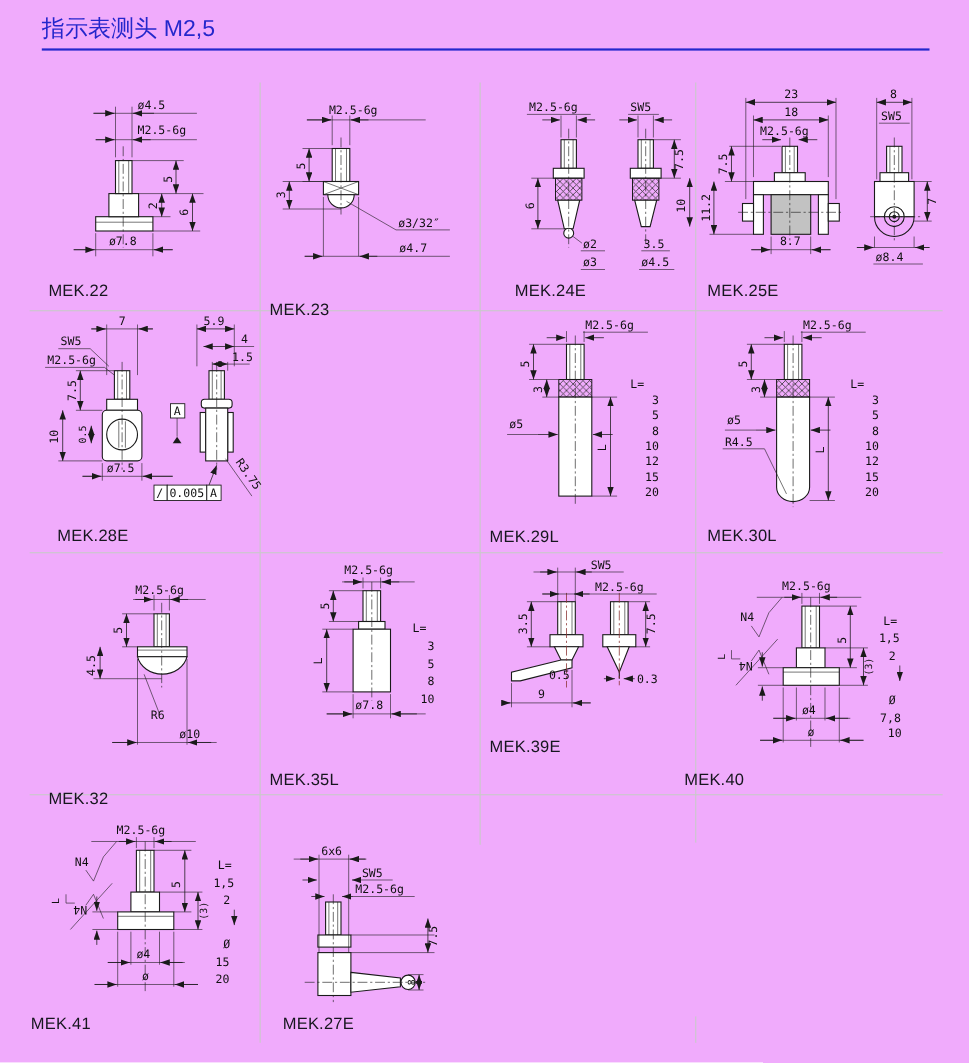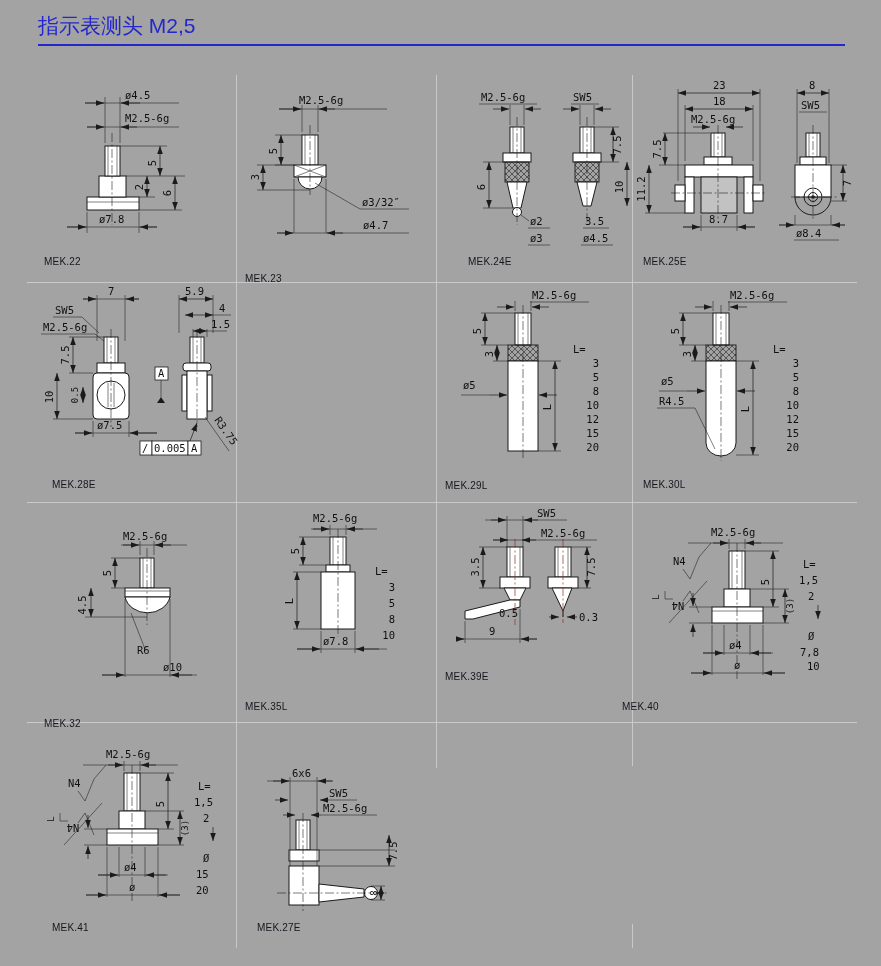--- a/index.html
+++ b/index.html
@@ -1,23 +1,23 @@
 <!DOCTYPE html>
 <html><head>
 <meta charset="utf-8">
 <style>
   html,body{margin:0;padding:0;background:#fff;}
-  #page{position:relative;width:881px;height:966px;background:#a3a3a3;overflow:hidden;
+  #page{position:relative;width:881px;height:966px;background:#f0abfc;overflow:hidden;
         font-family:"Liberation Sans",sans-serif;}
   .title{position:absolute;left:38px;top:12px;font-size:21px;color:#2427cc;
          font-family:"Liberation Sans",sans-serif;}
   .rule{position:absolute;left:38px;top:44px;width:807px;height:2px;background:#2427cc;}
   .vline{position:absolute;width:1px;background:#c9c9c9;}
   .hline{position:absolute;height:1px;background:#c9c9c9;}
-  .plabel{position:absolute;font-size:10px;color:#16161e;letter-spacing:.2px;}
+  .plabel{position:absolute;font-size:15px;color:#16161e;letter-spacing:.2px;}
   svg.draw{position:absolute;overflow:visible;}
   svg text{font-family:"DejaVu Sans Mono",monospace;font-size:10.5px;fill:#101010;}
   svg text.sm{font-size:9px;}
   .o{fill:#fff;stroke:#1a1a1a;stroke-width:1;}
   .ln{fill:none;stroke:#1a1a1a;stroke-width:1;}
   .gr{fill:#c2c2c2;stroke:#1a1a1a;stroke-width:1;}
   .t{stroke:#1a1a1a;stroke-width:.55;fill:none;}
   .d{stroke:#1a1a1a;stroke-width:.7;fill:none;marker-start:url(#a);marker-end:url(#a);}
   .d1{stroke:#1a1a1a;stroke-width:.7;fill:none;marker-end:url(#a);}
   .c{stroke:#222;stroke-width:.6;fill:none;stroke-dasharray:9 2.5 2 2.5;}
@@ -666,21 +666,21 @@
         <line class="d1" x1="139" y1="152" x2="119" y2="152"></line>
       <text x="97" y="148">ø4</text>
       <line class="t" x1="80" y1="124" x2="80" y2="174"></line>
         <line class="t" x1="131" y1="124" x2="131" y2="174"></line>
       <line class="t" x1="59" y1="172" x2="153" y2="172"></line>
       <line class="d1" x1="59" y1="172" x2="79" y2="172"></line>
         <line class="d1" x1="153" y1="172" x2="132" y2="172"></line>
       <text x="102" y="168">ø</text>
     </g>
   </svg>
-  <div class="plabel" style="left:52px;top:922px">MEK.41</div>
+  <div class="plabel" style="left:28px;top:922px">MEK.41</div>
 
   <svg class="draw" style="left:237px;top:723px" width="200" height="190">
     <g>
       <rect class="o" x="59" y="97" width="14" height="30"></rect>
       <line class="t" x1="62" y1="97" x2="62" y2="127"></line>
         <line class="t" x1="70" y1="97" x2="70" y2="127"></line>
       <rect class="o" x="52" y="127" width="30" height="11"></rect>
       <rect class="o" x="52" y="143" width="30" height="39"></rect>
       <path class="o" d="M82,161L127,166L127,174L82,179Z"></path>
       <circle class="o" cx="134" cy="170" r="6.5"></circle>

